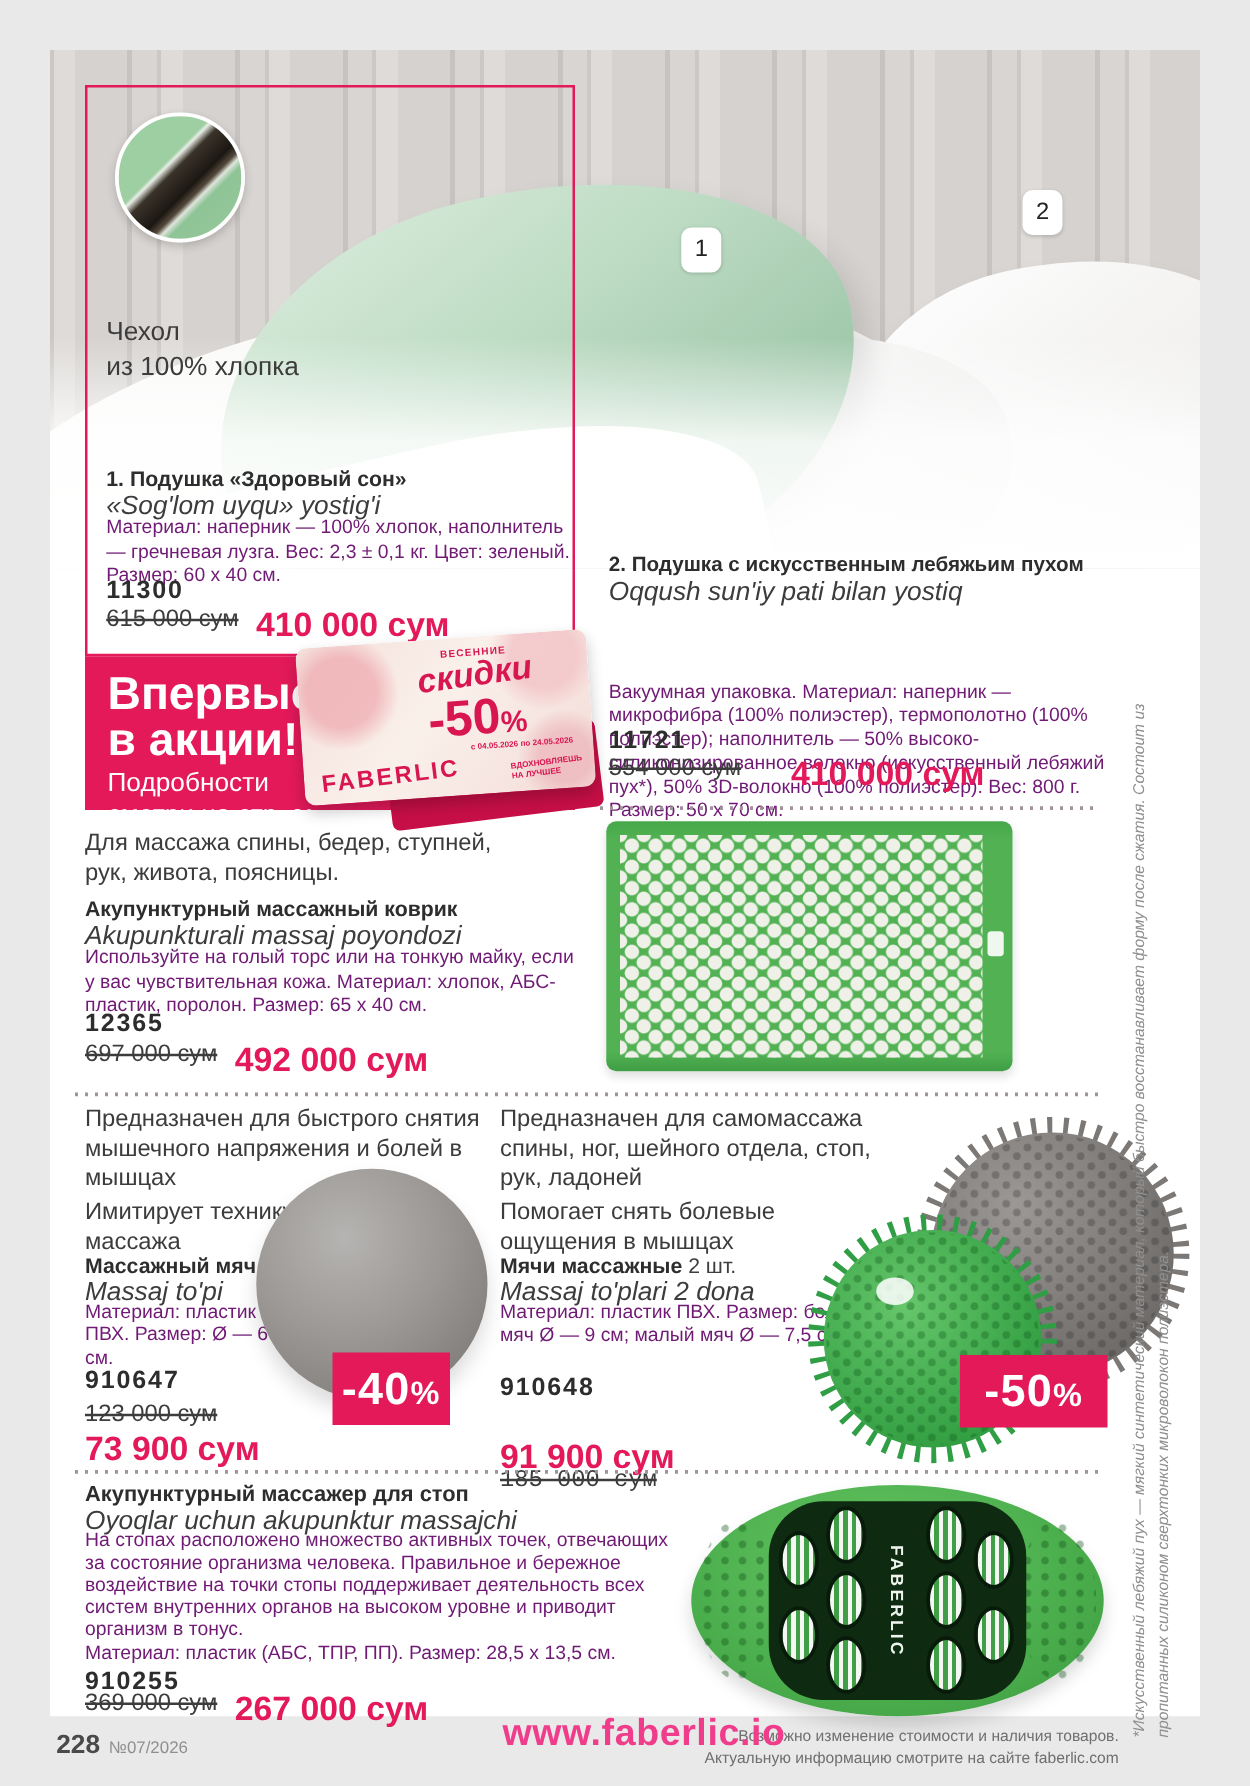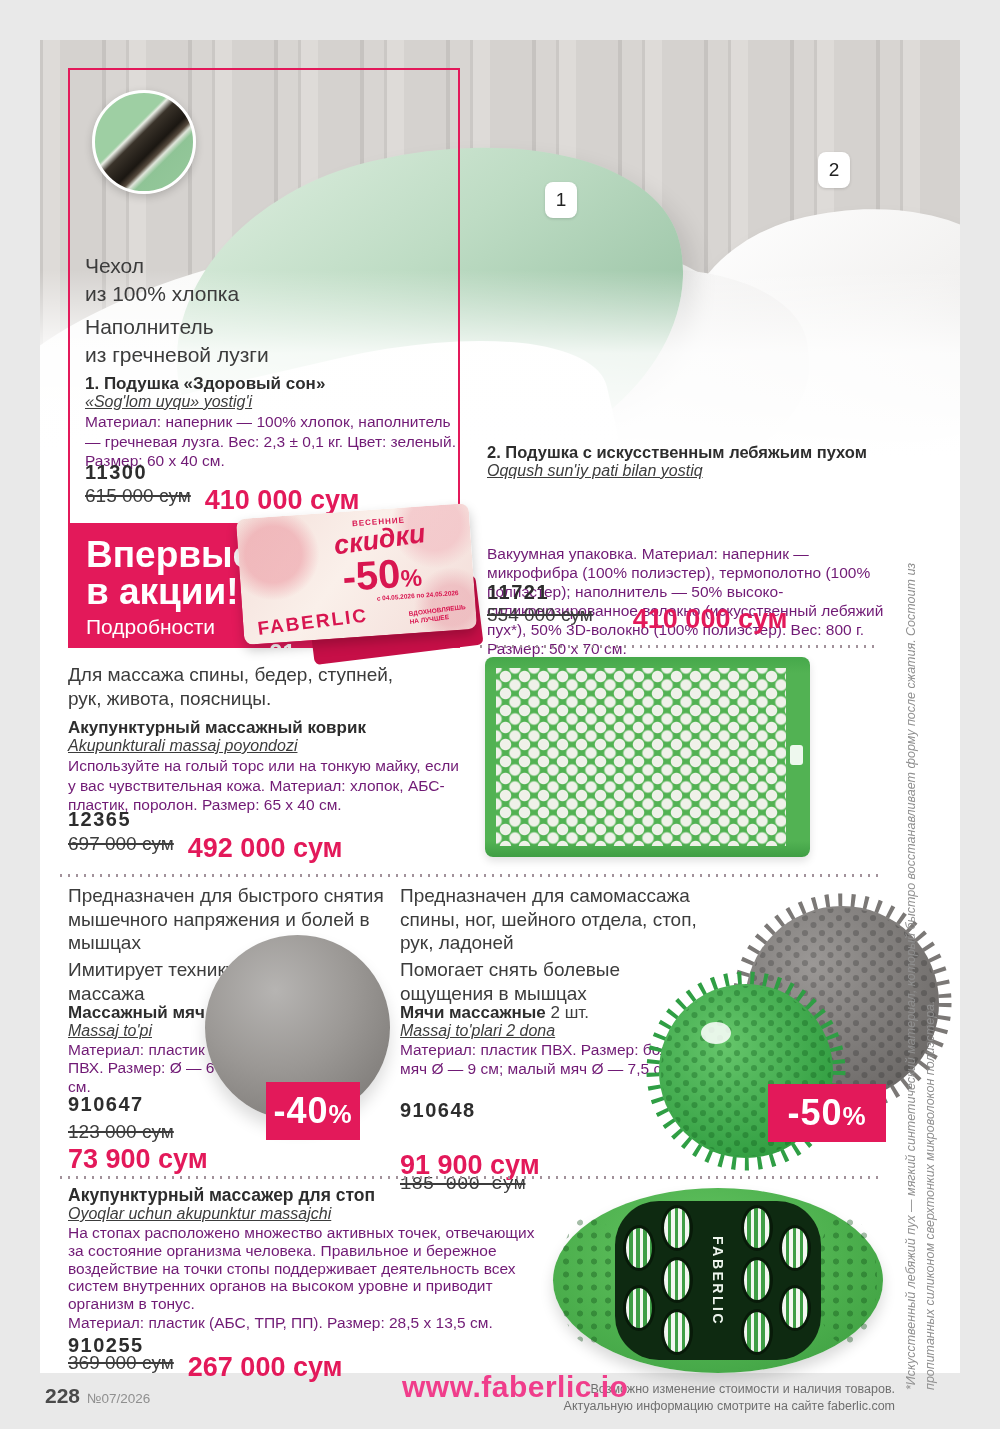--- a/index.html
+++ b/index.html
@@ -29,35 +29,35 @@
   .frame { left:68px; top:68px; width:392px; height:457px; border:2.5px solid #e3195a; }
   .inset { left:92px; top:90px; width:104px; height:104px; border-radius:50%; border:3px solid #ffffff;
     background:linear-gradient(135deg,#9ecfa3 0%,#9ecfa3 38%,#e9ede5 40%,#3a332a 45%,#1b1712 58%,#55493c 63%,#dfe4da 66%,#8fc496 70%,#97c99c 100%);
     box-shadow:0 3px 8px rgba(0,0,0,.18); }
   .marker { width:32px; height:36px; background:#ffffff; border-radius:8px; color:#222;
     font-size:19px; display:flex; align-items:center; justify-content:center; box-shadow:0 1px 3px rgba(0,0,0,.15); }
 
   
   .callout { font-size:21px; line-height:1.32; color:#3c3c3c; }
   .p-title { font-weight:bold; font-size:17px; color:#2d2d2d; white-space:nowrap; }
-  .p-sub { font-style:italic; font-size:16px; color:#3c3c3c; white-space:nowrap;text-decoration:underline; }
+  .p-sub { font-style:italic; font-size:21px; color:#3c3c3c; white-space:nowrap; }
   .p-desc { font-size:15.5px; line-height:1.27; color:#701a75; }
   .p-code { font-weight:bold; font-size:20px; letter-spacing:1.5px; color:#2d2d2d; }
   .price-row { display:flex; align-items:flex-start; gap:14px; }
   .old-price { font-size:19px; color:#3c3c3c; text-decoration:line-through; text-decoration-thickness:2px; white-space:nowrap; }
   .new-price { font-size:27px; font-weight:bold; color:#e3195a; white-space:nowrap; }
   .intro { font-size:19px; line-height:1.24; color:#3c3c3c; }
 
   .dotted { height:3px; background-image:repeating-linear-gradient(90deg,#a2929b 0 2.5px,transparent 2.5px 8px); }
 
   
   .promo { left:68px; top:525px; width:392px; height:123px; background:#e3195a; z-index:3; }
   .promo-big { font-size:37px; font-weight:800; color:#fff; line-height:1.0; }
   .promo-small { font-size:21px; color:#fff; line-height:1.18; font-weight:400; }
-  .promo-page { font-weight:800; font-size:23px;margin-left:36px; }
+  .promo-page { font-weight:800; font-size:16px; }
   .coupon-back { left:310px; top:585px; width:170px; height:70px; background:#c60f47; transform:rotate(-7deg); z-index:4; border-radius:6px; }
   .coupon { left:240px; top:511px; width:233px; height:126px; transform:rotate(-4deg); z-index:5; border-radius:9px;
     background:
       radial-gradient(circle at 15% 30%, rgba(236,150,160,.55) 0 28px, rgba(236,150,160,0) 46px),
       radial-gradient(circle at 85% 15%, rgba(242,190,195,.7) 0 26px, rgba(242,190,195,0) 44px),
       radial-gradient(circle at 90% 80%, rgba(233,160,170,.5) 0 20px, rgba(233,160,170,0) 38px),
       linear-gradient(130deg,#f4dfda 0%,#faf0ea 45%,#f3dcd8 100%);
     box-shadow:0 6px 12px rgba(0,0,0,.22); }
   .coupon-top { position:absolute; right:16px; top:8px; width:150px; text-align:center; color:#d81650; }
   .coupon-small { font-size:8px; font-weight:800; letter-spacing:1px; }
@@ -124,24 +124,20 @@
   </div>
 
   <div class="abs frame"></div>
   <div class="abs inset"></div>
   <div class="abs marker" style="left:545px; top:182px;">1</div>
   <div class="abs marker" style="left:818px; top:152px;">2</div>
 
   <div class="abs callout" style="left:85px; top:252px;">
     <div>Чехол</div>
     <div>из 100% хлопка</div>
-  </div>
-  <div class="abs callout" style="left:85px; top:313px;">
-    <div>Наполнитель</div>
-    <div>из гречневой лузги</div>
   </div>
 
   <div class="abs p-title" style="left:85px; top:374px;">1. Подушка «Здоровый сон»</div>
   <div class="abs p-sub" style="left:85px; top:393px;">«Sog'lom uyqu» yostig'i</div>
   <div class="abs p-desc" style="left:85px; top:412px; width:382px;">Материал: наперник — 100% хлопок, наполнитель — гречневая лузга. Вес: 2,3 ± 0,1 кг. Цвет: зеленый. Размер: 60 x 40 см.</div>
   <div class="abs p-code" style="left:85px; top:461px;">11300</div>
   <div class="abs price-row" style="left:85px; top:485px;">
     <span class="old-price">615 000 сум</span>
     <span class="new-price">410 000 сум</span>
   </div>

